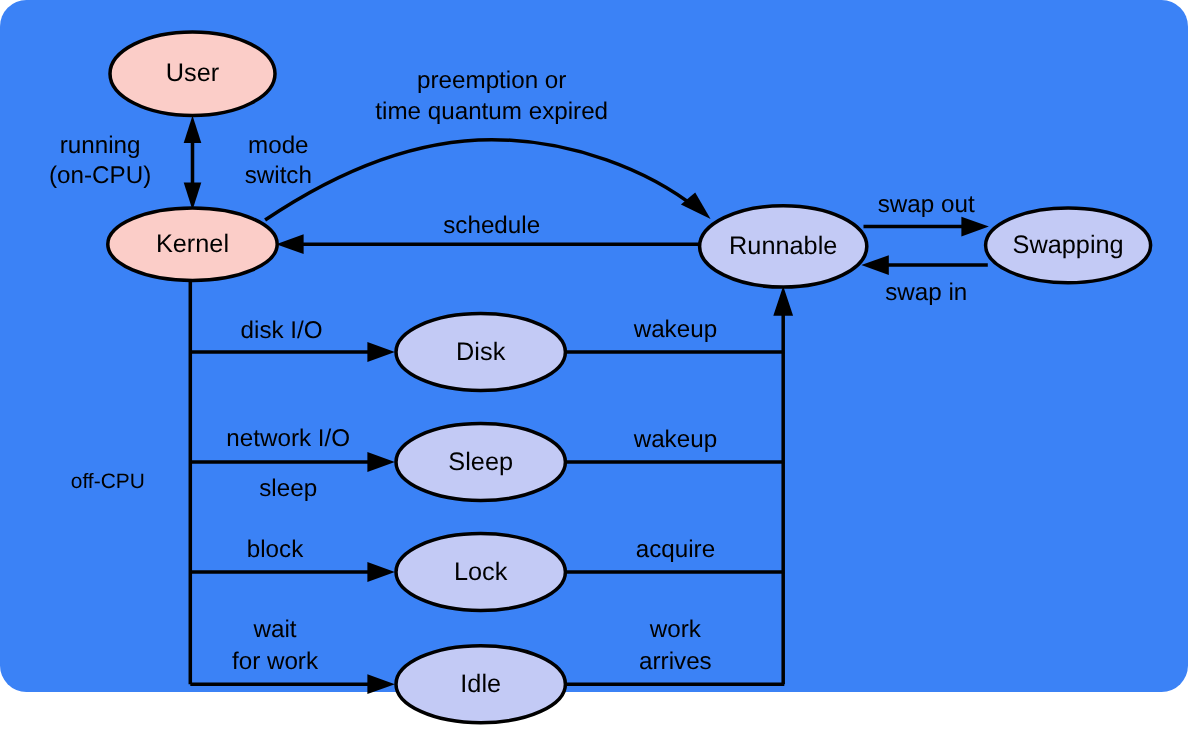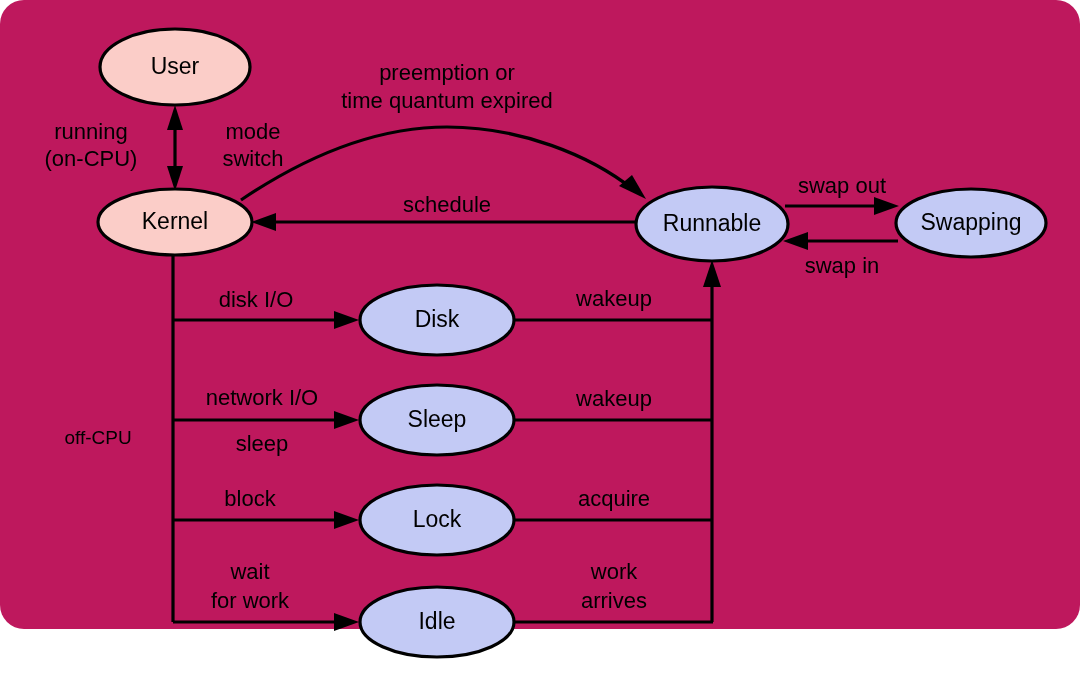--- a/index.html
+++ b/index.html
@@ -10,21 +10,21 @@
   body {
     width: 1080px;
     height: 683px;
     font-family: "Liberation Sans", sans-serif;
     overflow: hidden;
   }
   #diagram-root {
     position: relative;
     width: 1080px;
     height: 629px;
-    background: #be185d;
+    background: #3b82f6;
     border-radius: 24px;
   }
   svg.diagram {
     display: block;
     width: 1080px;
     height: 683px;
   }
   .node-shape {
     stroke: #000000;
     stroke-width: 3.2;

